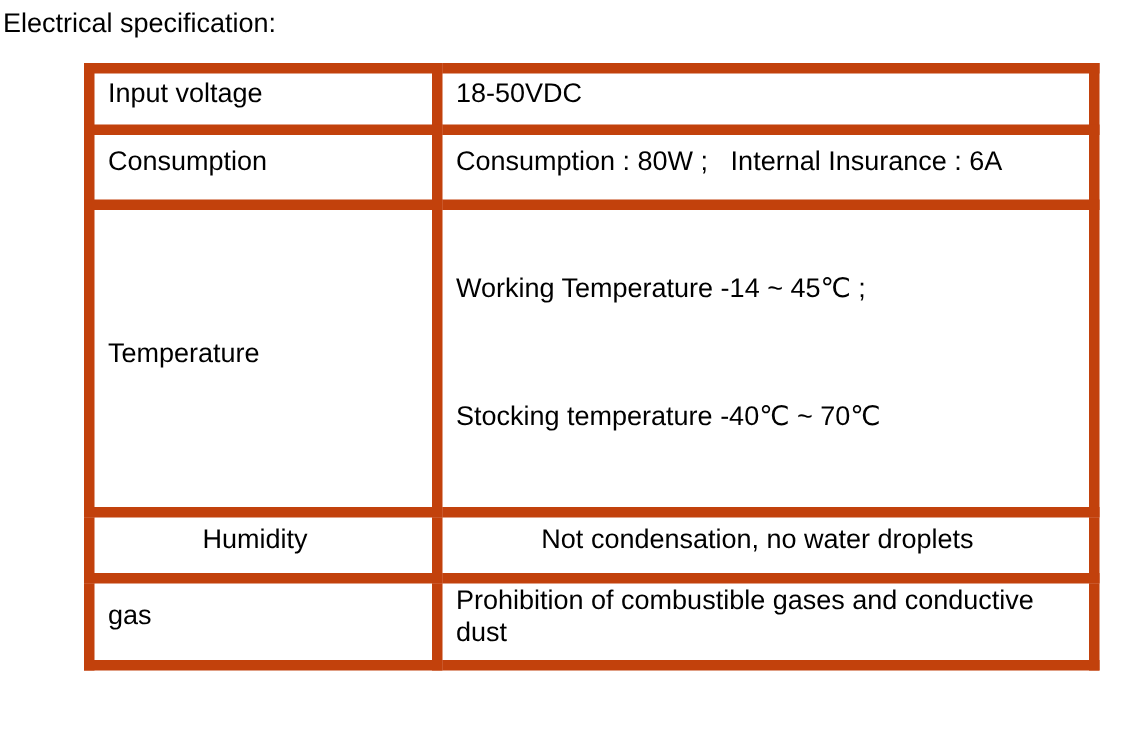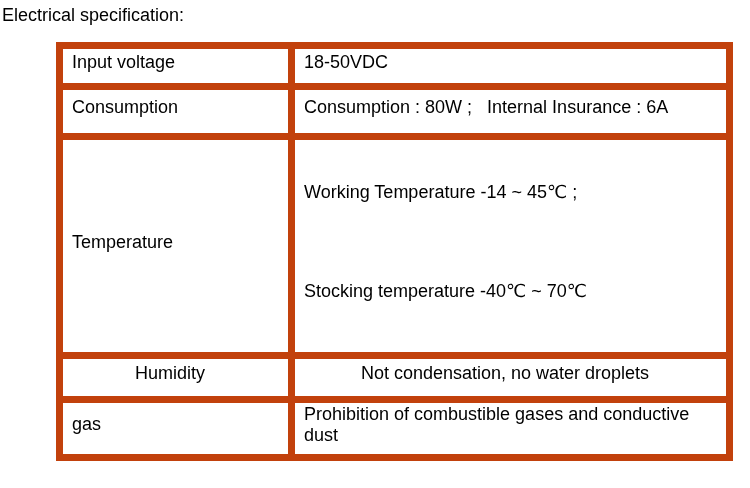--- a/index.html
+++ b/index.html
@@ -36,21 +36,21 @@
     white-space: pre-wrap;
     overflow: hidden;
   }
   tr.r1 { height: 41px; }
   tr.r2 { height: 52px; }
   tr.r3 { height: 52px; }
   tr.r4 { height: 50px; padding-left: 33px; }
   tr.r5 { height: 96px; }
   tr.r6 { height: 44px; text-align: center; }
   tr.r7 { height: 58px; }
-  .para-gap { margin-top: 36px; }
+  .para-gap { margin-top: 22px; }
 </style>
 </head>
 <body>
 
 <div class="doc-title">Electrical specification:</div>
 
 <table class="spec">
   <colgroup>
       <col class="c1">
       <col class="c2">

